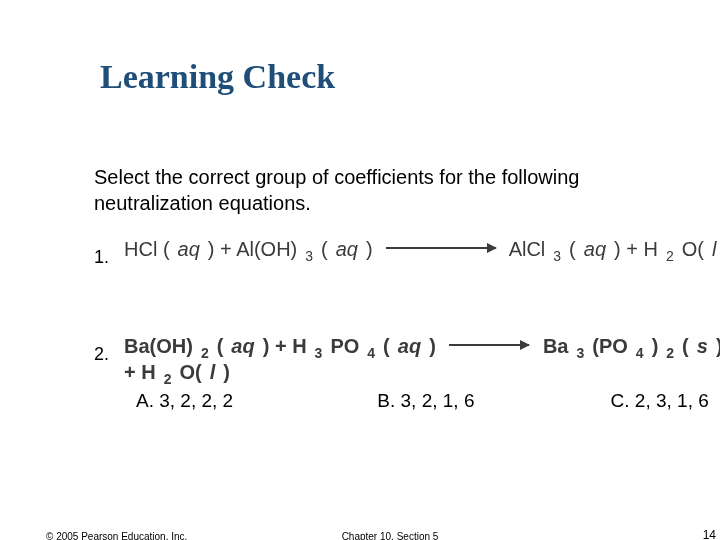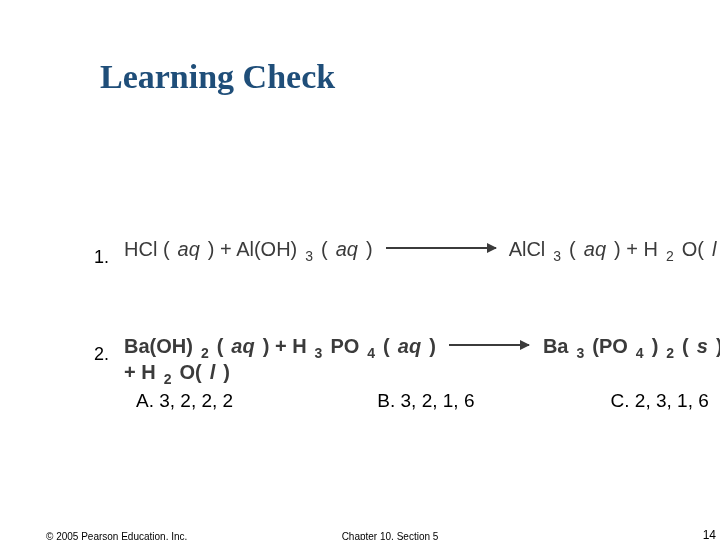--- a/index.html
+++ b/index.html
@@ -25,20 +25,21 @@
   .arrow14::after { content: ""; position: absolute; right: -1px; top: -4px; border-left: 10px solid #3b3b3b; border-top: 5px solid transparent; border-bottom: 5px solid transparent; }
   .arrow8 { width: 80px; height: 2px; background: #3b3b3b; position: relative; top: -3px; }
   .arrow8::after { content: ""; position: absolute; right: -1px; top: -4px; border-left: 10px solid #3b3b3b; border-top: 5px solid transparent; border-bottom: 5px solid transparent; }
   .it { font-style: italic; text-align: right; }
 </style>
 </head>
 <body>
 
 <div class="slide">
   <div class="title">Learning Check</div>
+  <div class="prompt">Select the correct group of coefficients for the following neutralization equations.</div>
 
   <div class="qnum1">1.</div>
   <div class="eq1">
     HCl (<span class="it">aq</span>) + Al(OH)<span class="sub">3</span>(<span class="it">aq</span>)
     <span class="arrow arrow14"></span>
     AlCl<span class="sub">3</span>(<span class="it">aq</span>) + H<span class="sub">2</span>O(<span class="it">l</span>)
   </div>
 
   <div class="qnum2">2.</div>
   <div class="eq2">

